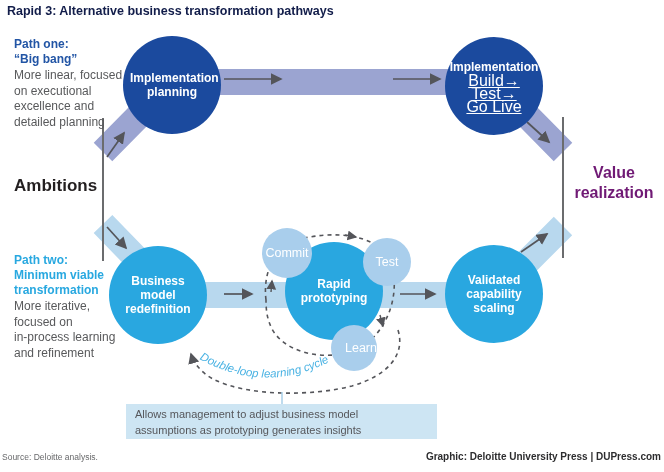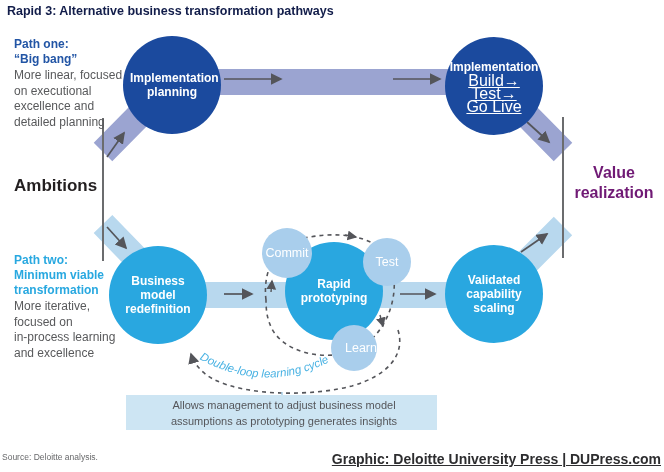--- a/index.html
+++ b/index.html
@@ -23,26 +23,26 @@
   }
   .big{width:98px;height:98px;}
   .navy{background:#1b4a9e;}
   .cyan{background:#29a7e0;}
   .lite{background:#a9ceec;}
   .biglabel{font-size:12px;font-weight:bold;line-height:14px;width:84px;}
   .sub{font-size:16px;line-height:13px;font-weight:normal;text-decoration:underline;}
   .small-node{font-size:12.5px;}
   
   #notebox{
-    left:126px;top:395px;width:311px;height:35px;background:#cde5f3;
-    color:#55565a;font-size:11px;line-height:16px;padding:2px 4px 0 9px;box-sizing:border-box;text-align:center;
+    left:126px;top:404px;width:311px;height:35px;background:#cde5f3;
+    color:#55565a;font-size:11px;line-height:16px;padding:2px 4px 0 9px;box-sizing:border-box;
   }
   
   #source{left:2px;top:452px;font-size:8.5px;color:#68696b;}
-  #credit{right:3px;top:451px;font-size:14px;font-weight:bold;color:#2d2d2f;text-decoration:underline;}
+  #credit{right:3px;top:451px;font-size:10px;font-weight:bold;color:#2d2d2f;}
   svg{position:absolute;left:0;top:0;}
 </style>
 </head>
 <body>
 
 <div id="stage">
 
   <svg width="664" height="472" viewBox="0 0 664 472">
     <defs>
       <marker id="ah" markerWidth="9" markerHeight="9" refX="6" refY="3.5" orient="auto">
@@ -102,21 +102,21 @@
 
   <div class="abs p2-head">
     <div>Path two:</div>
     <div>Minimum viable</div>
     <div>transformation</div>
   </div>
   <div class="abs p2-desc">
     <div>More iterative,</div>
     <div>focused on</div>
     <div>in-process learning</div>
-    <div>and excellence</div>
+    <div>and refinement</div>
   </div>
 
   <div class="abs" id="value">Value realization</div>
 
   <div class="node big navy" style="left:123px;top:36px;">
     <div class="biglabel">Implementation planning</div>
   </div>
   <div class="node big navy" style="left:445px;top:37px;">
     <div class="biglabel" style="width:92px;">Implementation</div>
     <div class="sub">Build→ Test→</div>

